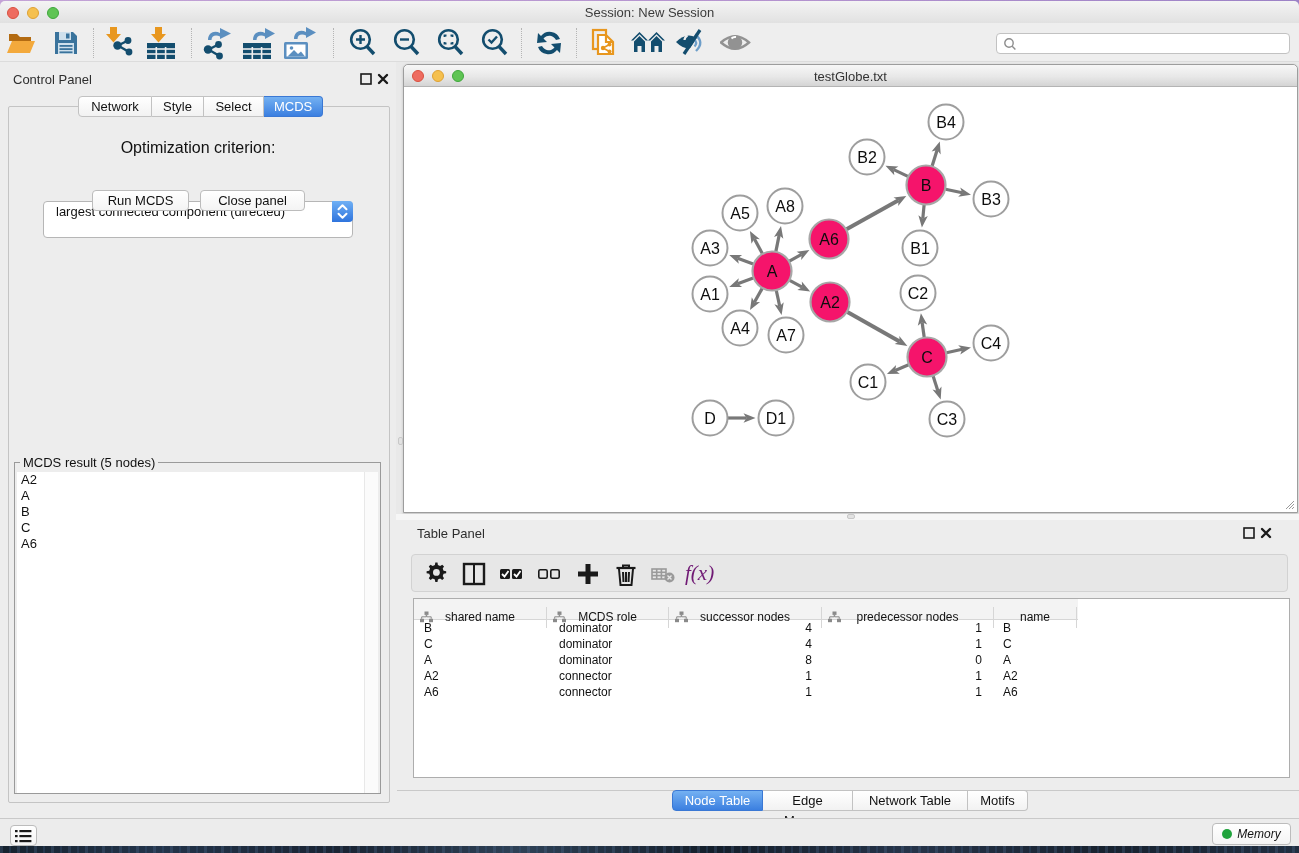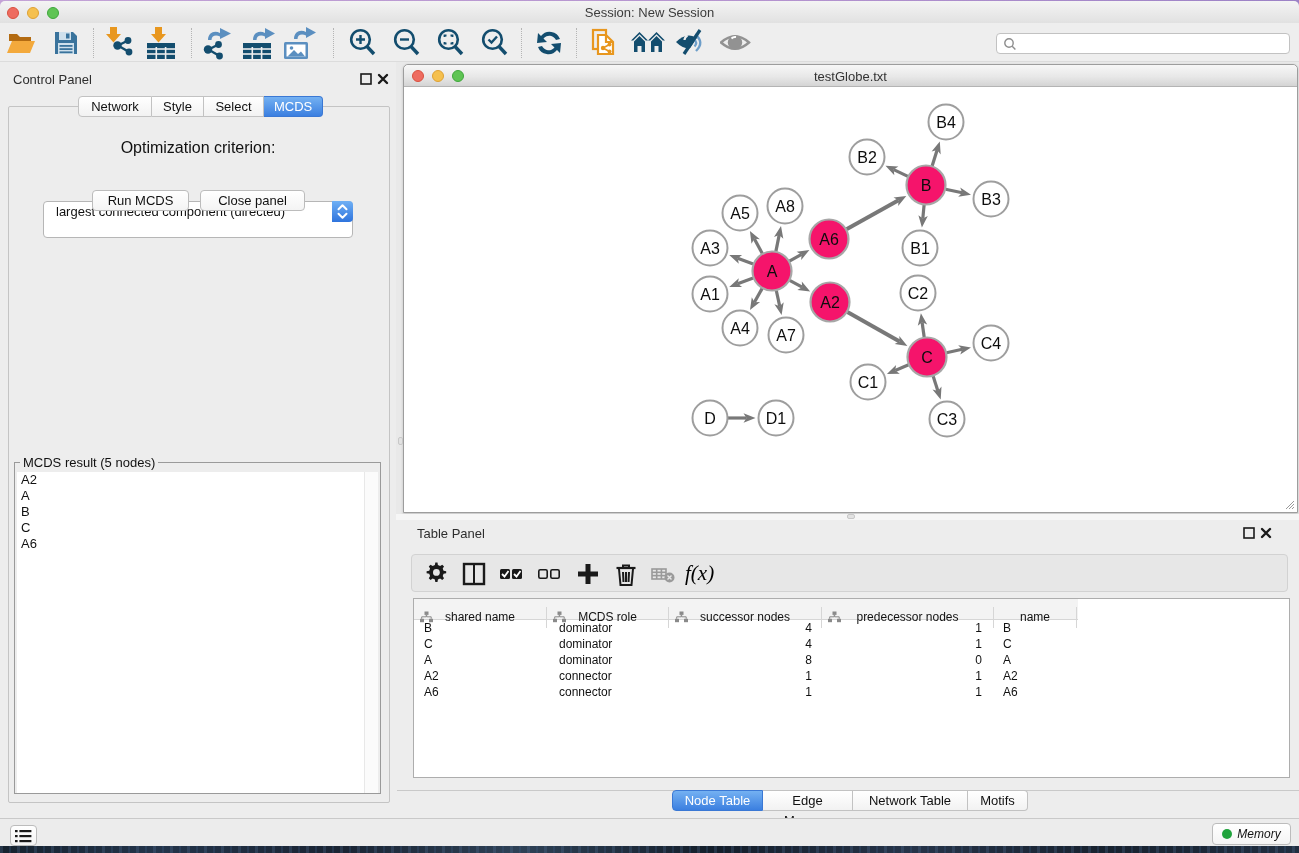--- a/index.html
+++ b/index.html
@@ -390,21 +390,21 @@
         <g stroke="#9a9a9a" stroke-width="1.6" fill="none">
           <rect x="2" y="8" width="14" height="10"></rect>
           <line x1="2" y1="11.3" x2="16" y2="11.3"></line>
           <line x1="2" y1="14.6" x2="16" y2="14.6"></line>
           <line x1="6.7" y1="8" x2="6.7" y2="18"></line>
           <line x1="11.4" y1="8" x2="11.4" y2="18"></line>
         </g>
         <circle cx="19.5" cy="16.5" r="5" fill="#9a9a9a"></circle>
         <path d="M17.5 14.5 L21.5 18.5 M21.5 14.5 L17.5 18.5" stroke="#e7e7e7" stroke-width="1.4"></path>
       </svg>
-<div style="position:absolute;left:273px;top:6px;width:46px;font-size:21px;color:#000000;font-family:'Liberation Serif',serif;font-style:italic;">f(x)</div>
+<div style="position:absolute;left:273px;top:6px;width:46px;font-size:21px;color:#701a75;font-family:'Liberation Serif',serif;font-style:italic;">f(x)</div>
     </div>
   <div id="ttable">
     <div id="thead" style="width:664px;border-bottom:1px solid #d6d6d6;">
 <div class="hcell" style="left:0px;width:133px;"><svg width="13" height="12" viewBox="0 0 13 12" style="vertical-align:-2px;margin-right:4px">
             <g fill="#8a8a8a">
               <rect x="4.5" y="0.5" width="4" height="3.4"></rect>
               <rect x="0" y="7.8" width="4" height="3.4"></rect>
               <rect x="9" y="7.8" width="4" height="3.4"></rect>
               <path d="M6.2 3.9 L6.2 5.8 L1.7 5.8 L1.7 7.8 M6.7 3.9 L6.7 5.8 L11.2 5.8 L11.2 7.8" stroke="#8a8a8a" fill="none"></path>
             </g>

